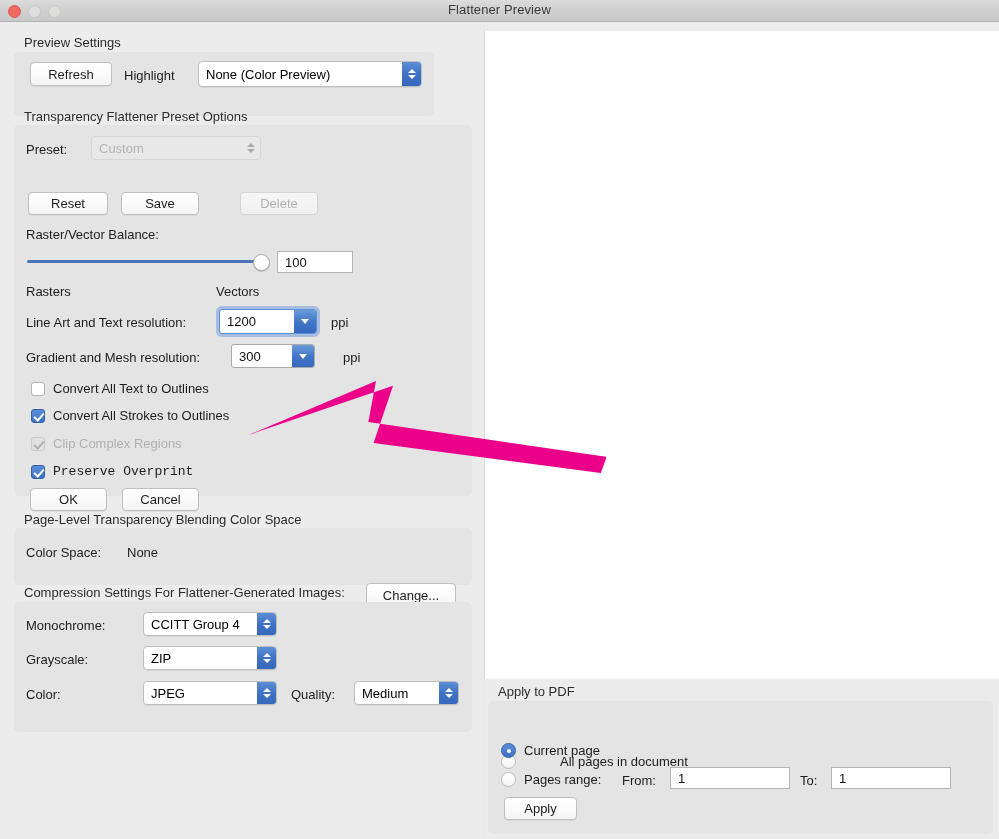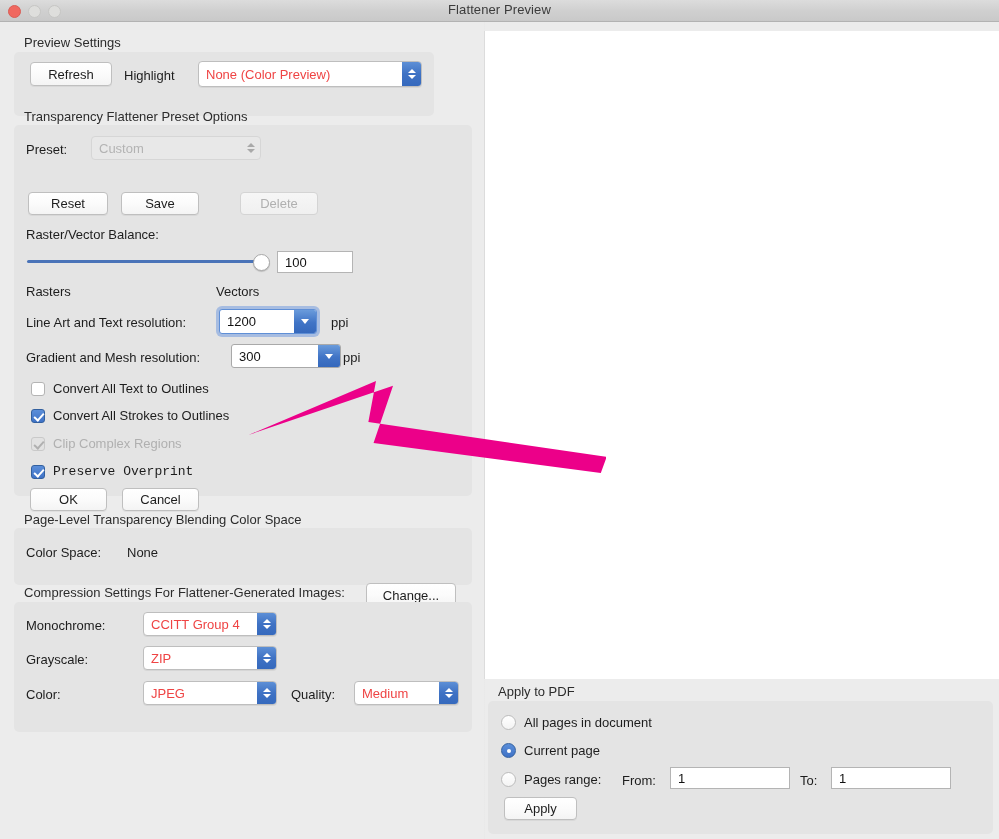--- a/index.html
+++ b/index.html
@@ -134,21 +134,21 @@
     box-sizing: border-box;
     box-shadow: 0 1px 0 rgba(0,0,0,0.06);
     cursor: default;
   }
   .popup .pv {
     position: absolute;
     left: 7px; top: 0; right: 24px;
     height: 100%;
     display: flex; align-items: center;
     font-size: 13px;
-    color: #ef4444;
+    color: #000000;
     white-space: nowrap;
     overflow: hidden;
   }
   .popup .arrowbox {
     position: absolute;
     right: 0; top: 0;
     width: 19px;
     height: 100%;
     background: linear-gradient(to bottom, #5d8fd6 0%, #3f72c4 50%, #3569bd 100%);
     border-radius: 0 3px 3px 0;
@@ -379,21 +379,21 @@
       <div class="lbl" style="left:26px; top:293px;">Line Art and Text resolution:</div>
       <div class="combo focused" style="left:219px; top:287px; width:98px; height:25px;">
         <div class="cv">1200</div>
         <div class="cbox">
             <span class="cdn"></span>
           </div>
       </div>
       <div class="lbl" style="left:331px; top:293px;">ppi</div>
 
       <div class="lbl" style="left:26px; top:328px;">Gradient and Mesh resolution:</div>
-      <div class="combo" style="left:231px; top:322px; width:110px; height:24px;">
+      <div class="combo" style="left:231px; top:322px; width:84px; height:24px;">
         <div class="cv">300</div>
         <div class="cbox">
             <span class="cdn"></span>
           </div>
       </div>
       <div class="lbl" style="left:343px; top:328px;">ppi</div>
 
       <div class="cbrow" style="left:31px; top:359px;">
         <span class="cbox-sq"></span>
         <span class="cblabel">Convert All Text to Outlines</span>
@@ -456,21 +456,21 @@
           <span class="chev-up"></span>
             <span class="chev-dn"></span>
         </div>
       </div>
 
     </div>
 
     <div class="group-label" style="left:498px; top:662px;">Apply to PDF</div>
     <div class="group-box" style="left:488px; top:679px; width:505px; height:133px;"></div>
 
-    <div class="rrow" style="left:501px; top:693px;">
+    <div class="rrow" style="left:501px; top:732px;gap:36px;">
       <span class="radio"></span>
       <span class="rlabel">All pages in document</span>
     </div>
     <div class="rrow" style="left:501px; top:721px;">
       <span class="radio on"></span>
       <span class="rlabel">Current page</span>
     </div>
     <div class="rrow" style="left:501px; top:750px;">
       <span class="radio"></span>
       <span class="rlabel">Pages range:</span>

